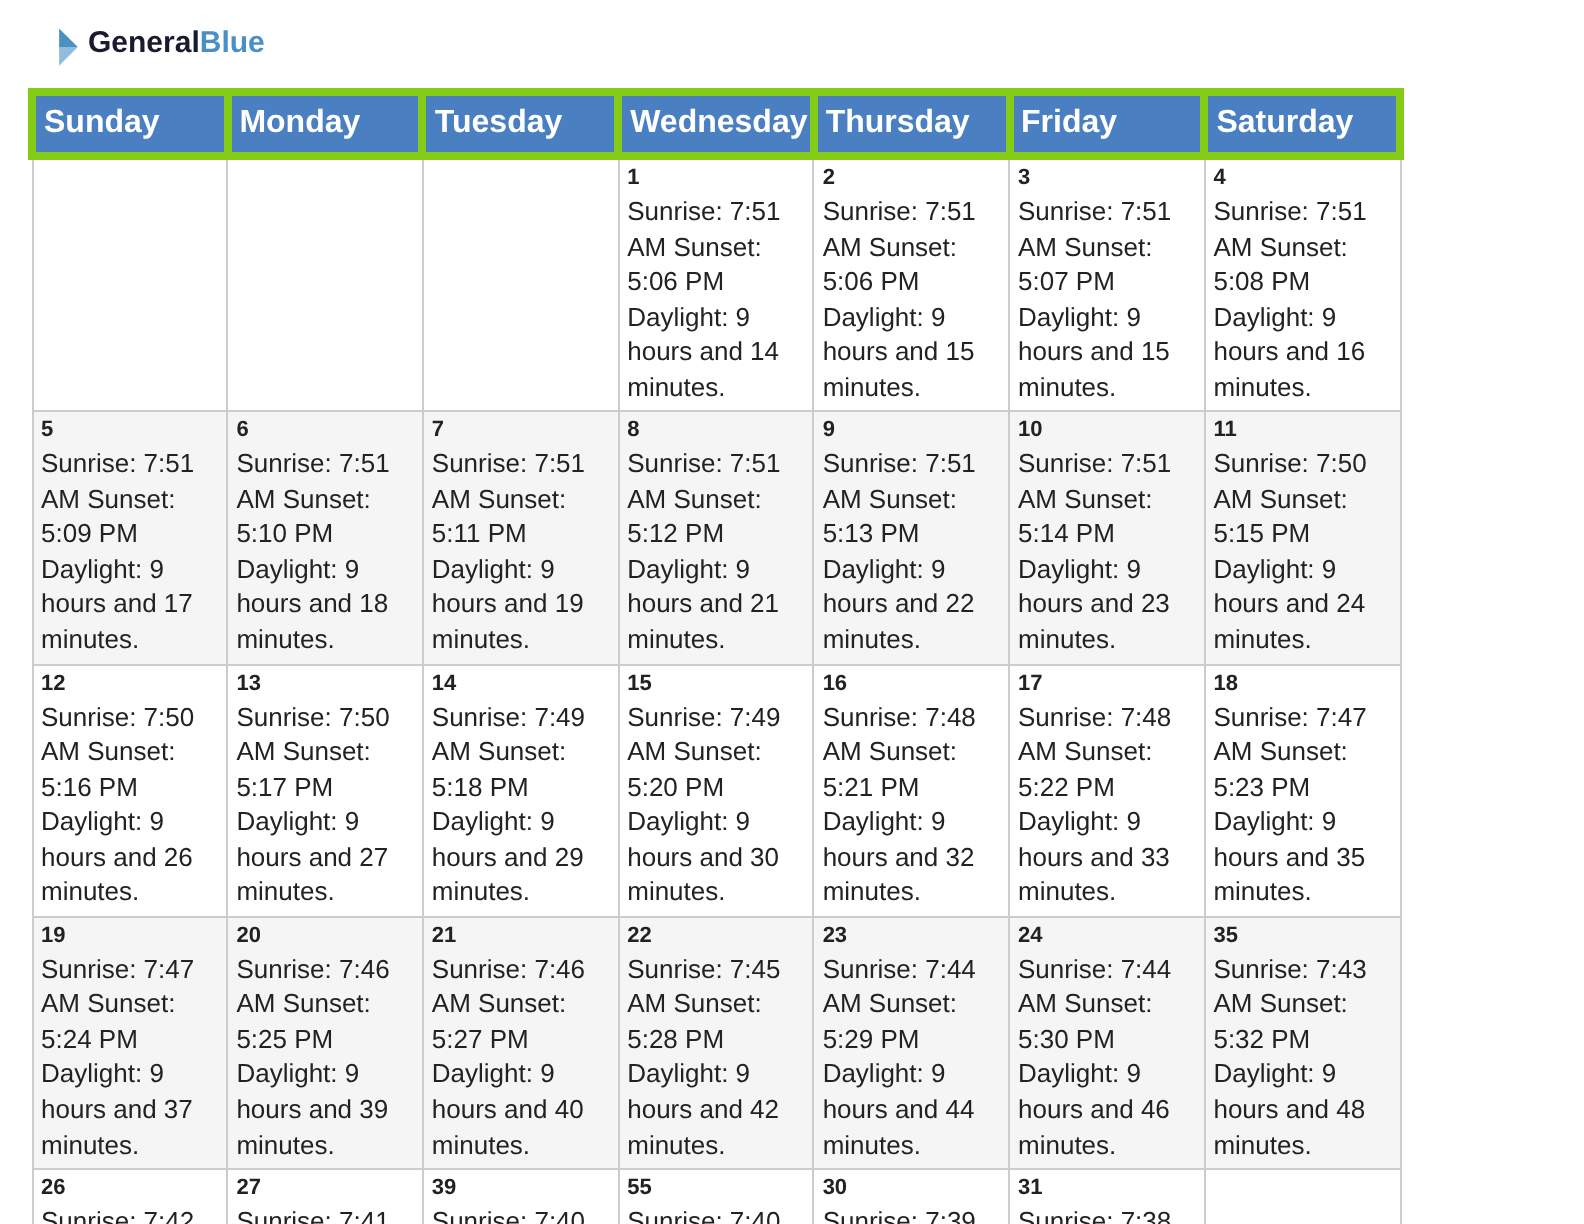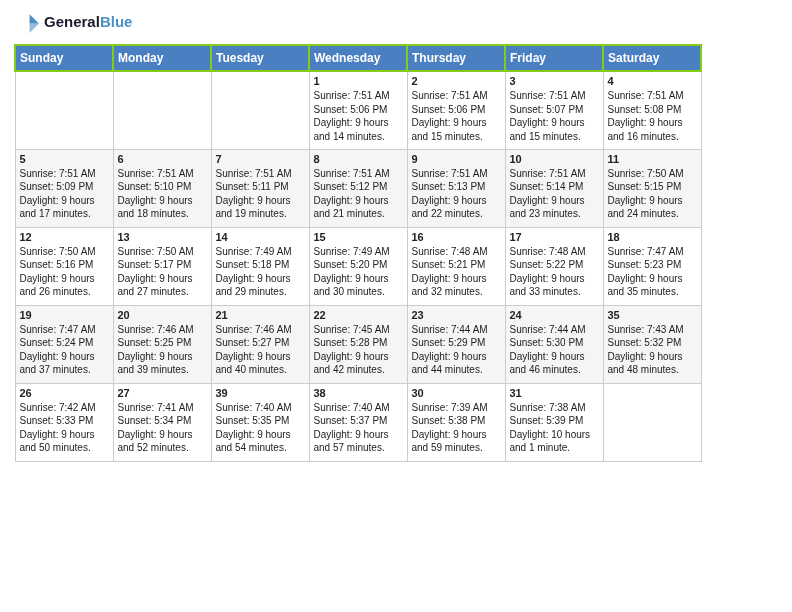--- a/index.html
+++ b/index.html
@@ -54,45 +54,45 @@
       color: #444;
     }
     .calendar {
       width: 100%;
       border-collapse: collapse;
       table-layout: fixed;
     }
     .calendar thead tr th {
       background: #4a7fc1;
       color: #fff;
-      font-size: 12px;
+      font-size: 16px;
       font-weight: bold;
       padding: 5px 4px;
       text-align: left;
-      border: 2px solid #84cc16;
+      border: 4px solid #84cc16;
     }
     .calendar tbody tr td {
       border: 1px solid #ccc;
       vertical-align: top;
       padding: 3px 4px;
       font-size: 9.5px;
       color: #222;
       height: 78px;
       background: #fff;
     }
     .calendar tbody tr:nth-child(even) td {
       background: #f5f5f5;
     }
     .day-number {
       font-size: 11px;
       font-weight: bold;
       margin-bottom: 2px;
     }
     .day-info {
-      font-size: 10px;
+      font-size: 13px;
       line-height: 1.35;
       color: #222;
     }
     .empty-cell {
       background: #fff !important;
     }
   </style>
 </head>
 <body>
 
@@ -325,21 +325,21 @@
 and 52 minutes.</div>
           </td>
           <td>
             <div class="day-number">39</div>
             <div class="day-info">Sunrise: 7:40 AM
 Sunset: 5:35 PM
 Daylight: 9 hours
 and 54 minutes.</div>
           </td>
           <td>
-            <div class="day-number">38</div>
+            <div class="day-number">55</div>
             <div class="day-info">Sunrise: 7:40 AM
 Sunset: 5:37 PM
 Daylight: 9 hours
 and 57 minutes.</div>
           </td>
           <td>
             <div class="day-number">30</div>
             <div class="day-info">Sunrise: 7:39 AM
 Sunset: 5:38 PM
 Daylight: 9 hours

